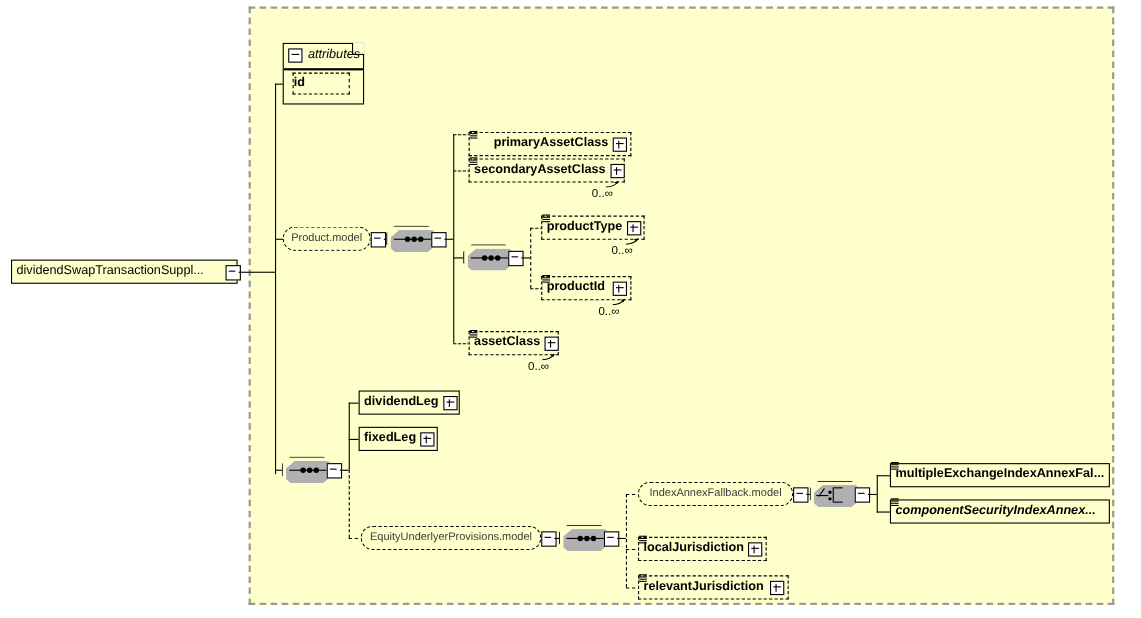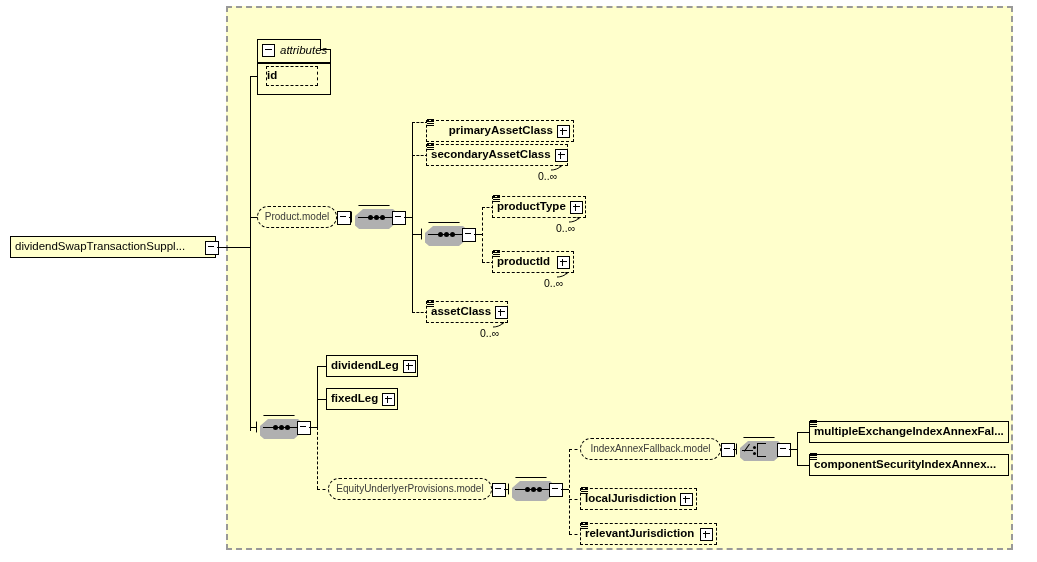--- a/index.html
+++ b/index.html
@@ -395,21 +395,21 @@
 
   <div class="ln lnh" style="left:797px;top:465px;width:14px;"></div>
   <div class="node solid" style="left:809px;top:454px;width:200px;">
     <div class="shadow"></div>
     <span class="seqglyph">
       <i></i>
         <i></i>
         <i></i>
         <i></i>
       </span>
-    <span class="node-label" style="flex:1 1 auto;">componentSecurityIndexAnnex...</span>
+    <span class="node-label" style="flex:1 1 auto;font-style:italic;">componentSecurityIndexAnnex...</span>
   </div>
 
   <div class="dln" style="left:569px;top:499px;width:14px;"></div>
   <div class="node dashed" style="left:580px;top:488px;width:117px;">
     <div class="shadow"></div>
     <span class="seqglyph">
       <i></i>
         <i></i>
         <i></i>
         <i></i>

